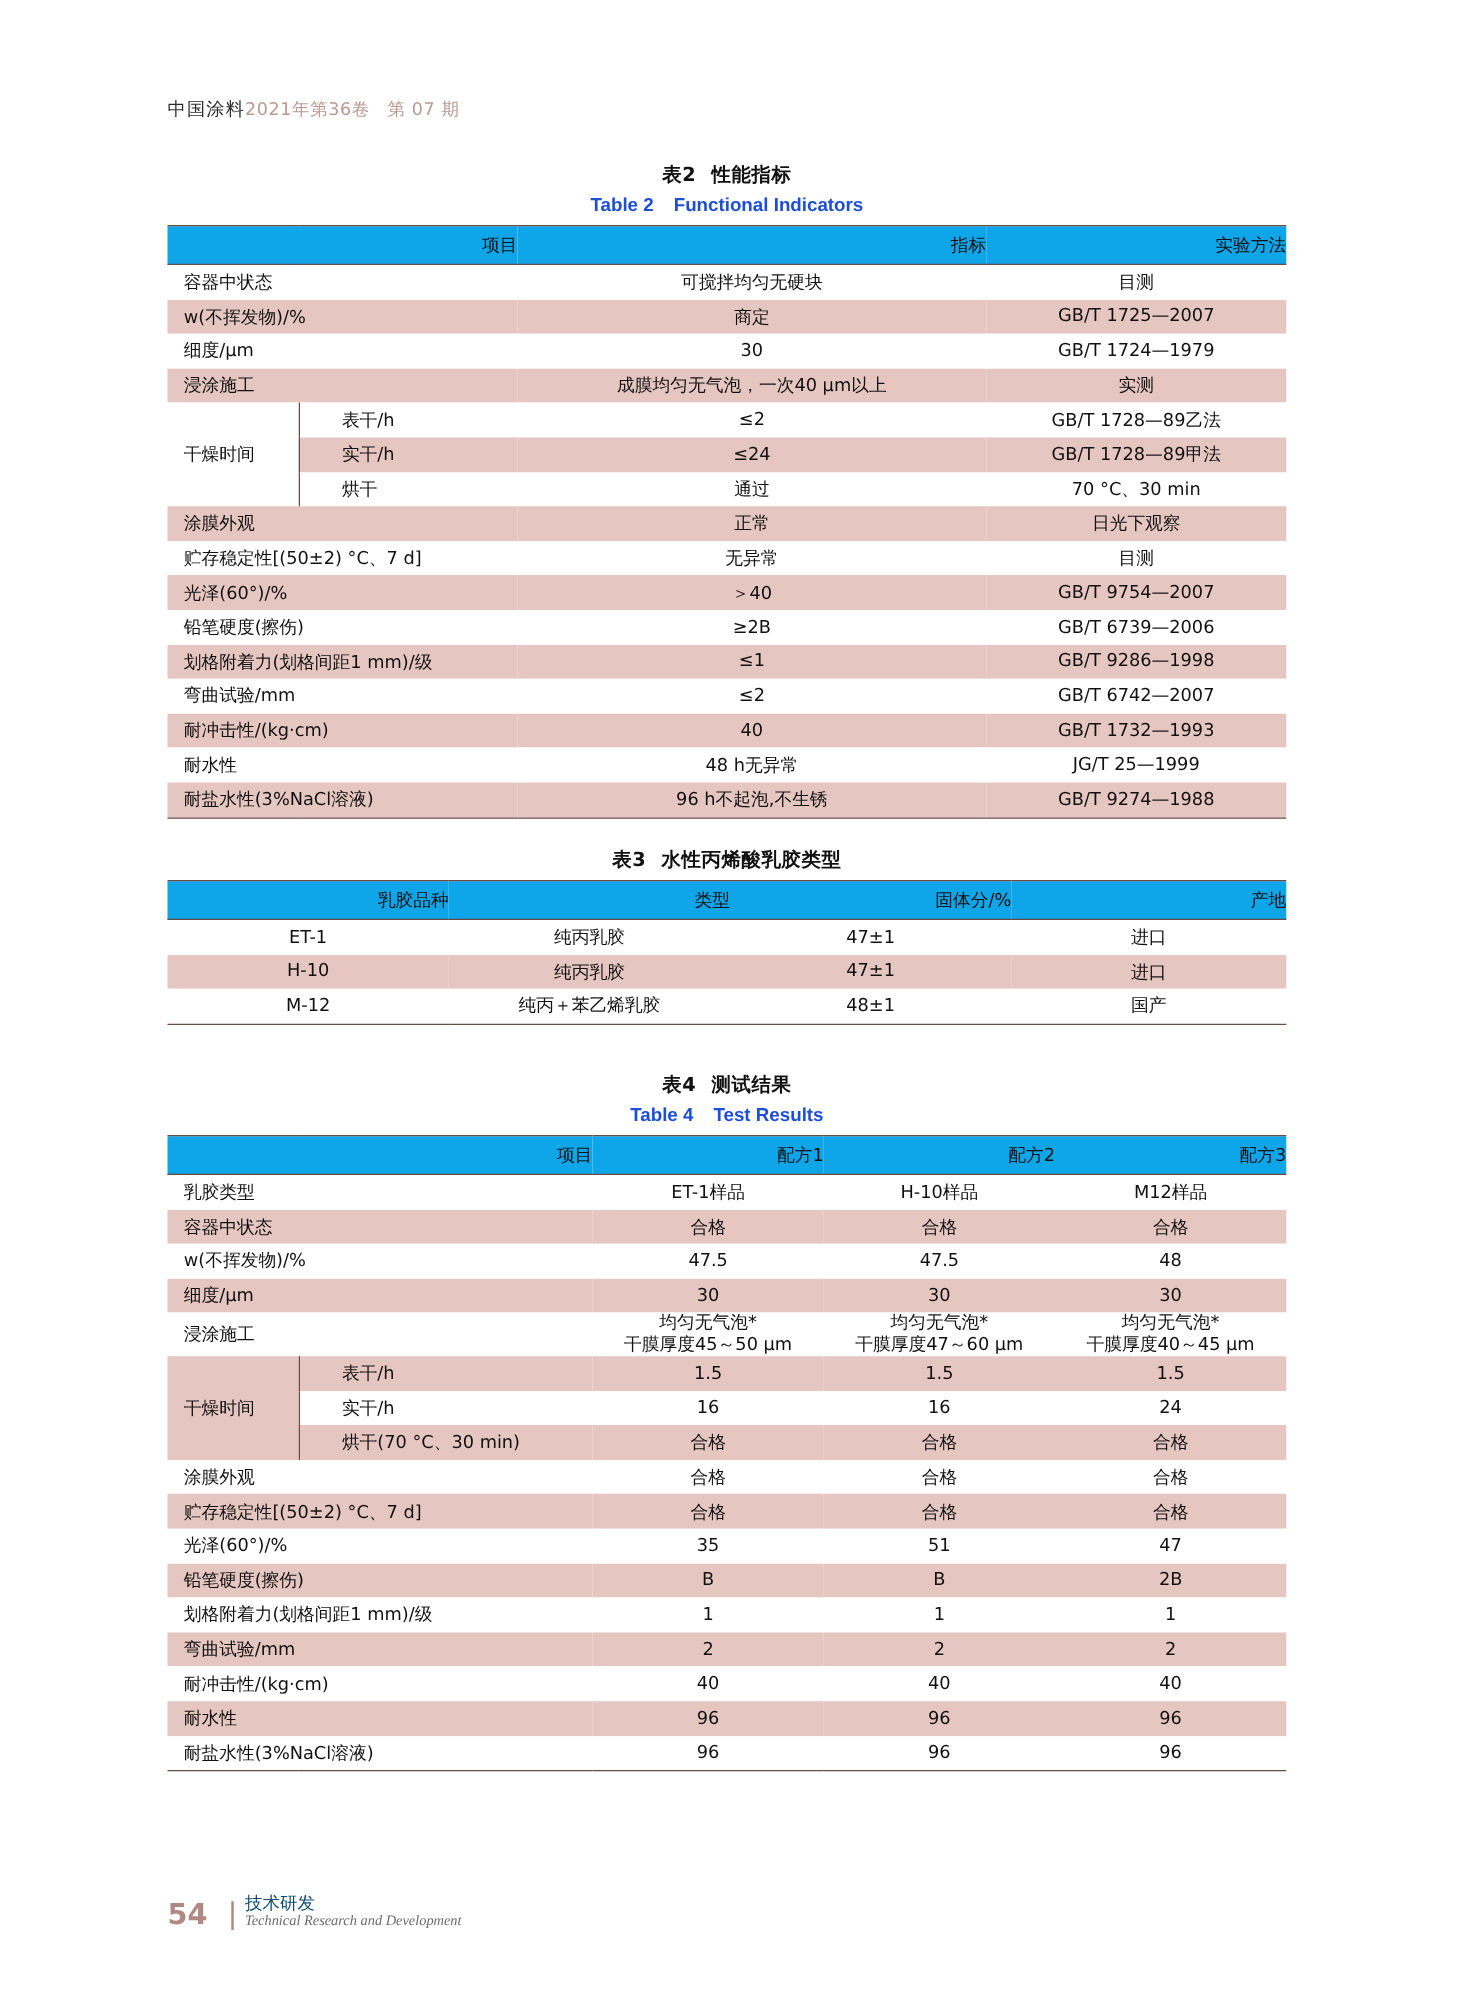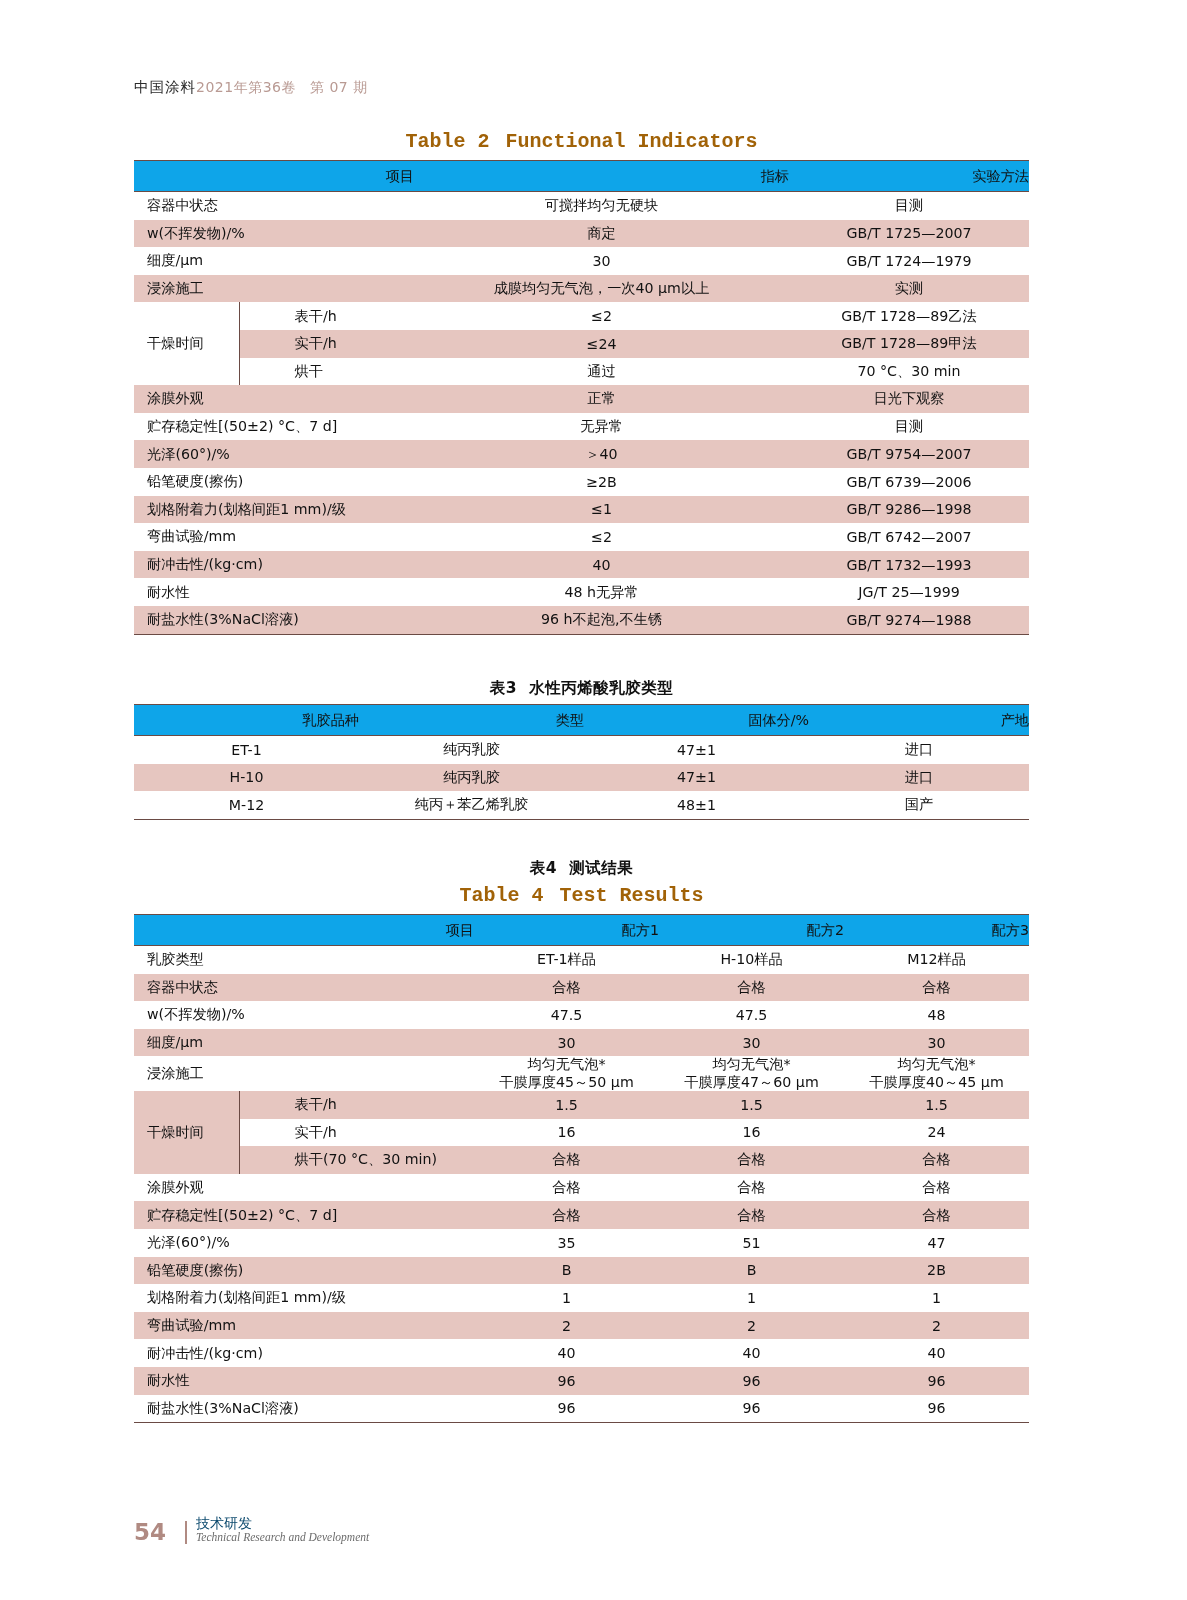--- a/index.html
+++ b/index.html
@@ -55,24 +55,24 @@
     font-family: "DejaVu Sans", "Liberation Sans", sans-serif;
     font-size: 15.5px;
     font-weight: bold;
     color: #111;
     letter-spacing: 0.5px;
     margin-bottom: 5px;
   }
   .cap-cn .num { margin-right: 12px; }
   .cap-en {
     text-align: center;
-    font-family: Liberation Mono, monospace;
-    font-size: 20px;
+    font-family: Liberation Sans, sans-serif;
+    font-size: 15px;
     font-weight: bold;
-    color: #a16207;
+    color: #1d4ed8;
     margin-bottom: 7px;
   }
   .cap-en .num { margin-right: 16px; }
 
   table.doc {
     border-collapse: collapse;
     width: 895px;
     table-layout: fixed;
   }
   table.doc td, table.doc th {
@@ -86,21 +86,21 @@
   }
   table.doc tr.shade td { background: #e6c6c0; }
   table.doc tr.plain td { background: #ffffff; }
   table.doc tr.head td {
     background: #0ea5e9;
     text-align: right;
     height: 30px;
   }
   table.doc td.c { text-align: center; }
   table.doc td.l { text-align: left; padding-left: 13px; }
-  table.doc td.l2 { text-align: left; padding-left: 55px; }
+  table.doc td.l2 { text-align: left; padding-left: 34px; }
   .tborder-top { border-top: 1.6px solid #6a4a44; }
   .tborder-bottom { border-bottom: 1.6px solid #6a4a44; }
   .vline { border-left: 1px solid #6a4a44; }
   .two-line { line-height: 1.22; padding: 3px 0; }
   .two-line div { white-space: nowrap; }
 
   
   .footer {
     position: absolute;
     left: 134px;
@@ -139,20 +139,23 @@
 <div class="page">
 
   <div class="runhead">
     <span class="runhead-left">中国涂料</span>
     <span class="runhead-right">
       <span>2021年第36卷</span><span class="sep"></span><span>第 07 期</span>
     </span>
   </div>
 
   <div class="block" style="top:130px;">
+    <div class="cap-cn">
+      <span class="num">表2</span><span>性能指标</span>
+    </div>
     <div class="cap-en">
       <span class="num">Table 2</span><span>Functional Indicators</span>
     </div>
 
     <table class="doc">
       <colgroup>
         <col style="width:105px">
           <col style="width:175px">
           <col style="width:375px">
           <col style="width:240px">

